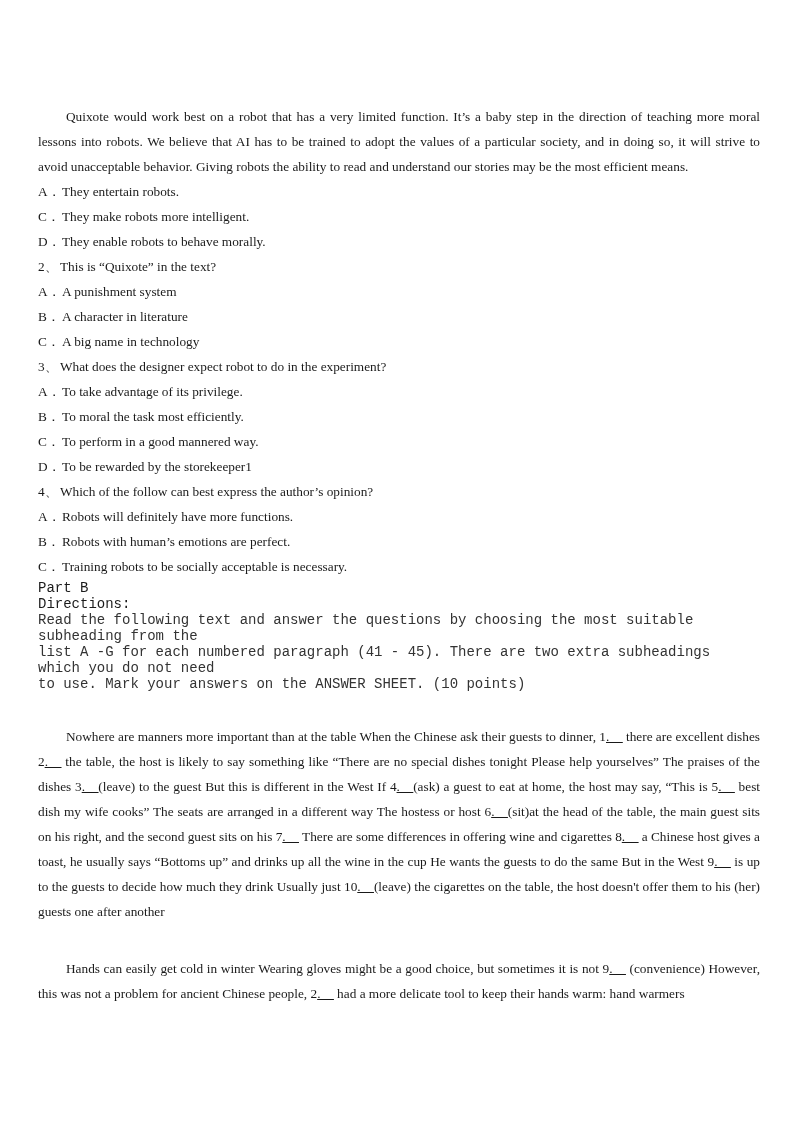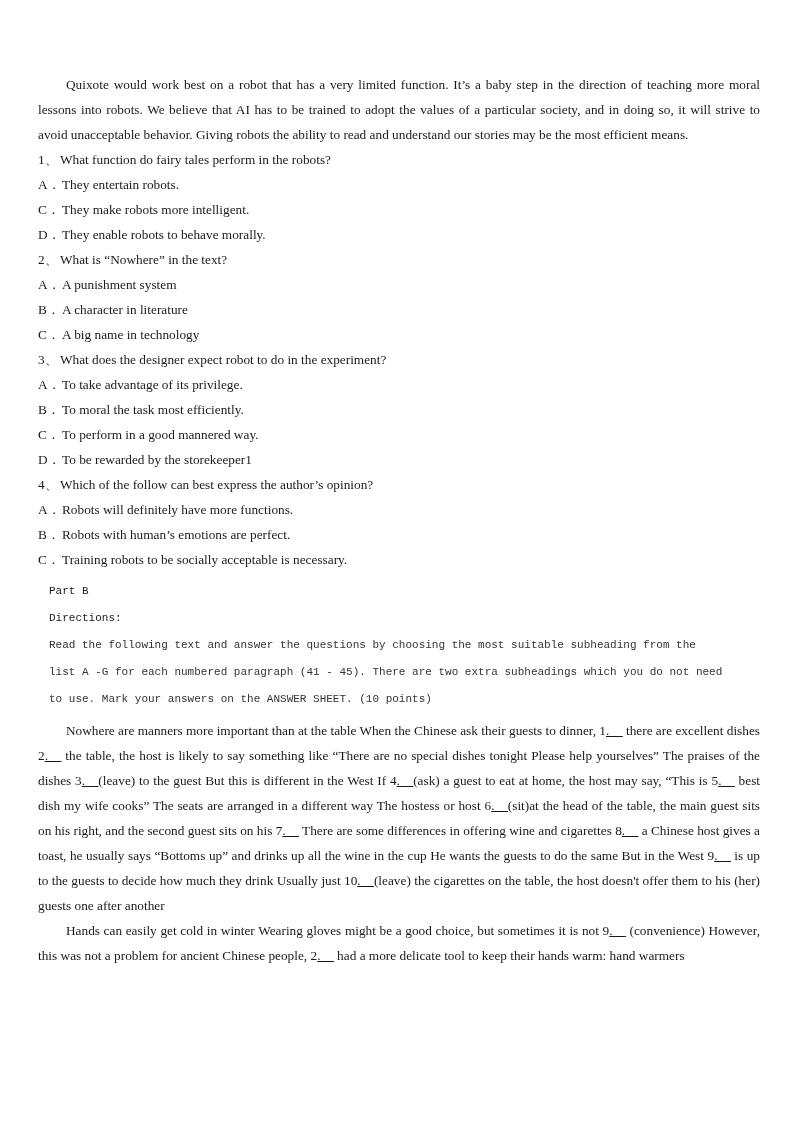--- a/index.html
+++ b/index.html
@@ -2,45 +2,44 @@
 <html><head>
 <meta charset="utf-8">
 <style>
   html, body { margin: 0; padding: 0; background: #ffffff; }
   body { width: 794px; height: 1123px; position: relative; overflow: hidden; }
   .page {
     position: absolute; left: 38px; top: 72px; width: 722px;
     font-family: "Liberation Serif", serif; font-size: 13.3px; color: #1a1a1a;
   }
   .para { line-height: 25px; margin: 0; text-align: justify; }
-  .indent { text-indent: 28px; }
+  .indent { text-indent: 28px; margin-top: 32px; }
   .line { line-height: 25px; margin: 0; white-space: nowrap; }
   .num { margin-right: 2px; }
   .opt-letter { display: inline-block; width: 24px; }
   .mono {
-    font-family: "Liberation Mono", monospace; font-size: 11px;
-    line-height: 16px; margin: 11px; color: #333333;
+    font-family: "Liberation Mono", monospace; font-size: 14px;
+    line-height: 16px; margin: 0; color: #333333;
   }
   .mono.head { color: #1a1a1a; }
   .blank { text-decoration: underline; white-space: pre; }
   .sec-gap { margin-top: 1px; }
 </style>
 </head>
 <body>
 
 <div class="page">
 
   <p class="para indent">Quixote would work best on a robot that has a very limited function. It’s a baby step in the direction of teaching more moral lessons into robots. We believe that AI has to be trained to adopt the values of a particular society, and in doing so, it will strive to avoid unacceptable behavior. Giving robots the ability to read and understand our stories may be the most efficient means.</p>
 
   <div id="questions">
-      <p class="line"><span class="num">1、</span><span>What function do fairy tales perform in the robots?</span></p>
       <p class="line"><span class="opt-letter">A．</span><span>They entertain robots.</span></p>
       <p class="line"><span class="opt-letter">C．</span><span>They make robots more intelligent.</span></p>
       <p class="line"><span class="opt-letter">D．</span><span>They enable robots to behave morally.</span></p>
-      <p class="line"><span class="num">2、</span><span>What is “Nowhere” in the text?</span></p>
+      <p class="line"><span class="num">2、</span><span>This is “Quixote” in the text?</span></p>
       <p class="line"><span class="opt-letter">A．</span><span>A punishment system</span></p>
       <p class="line"><span class="opt-letter">B．</span><span>A character in literature</span></p>
       <p class="line"><span class="opt-letter">C．</span><span>A big name in technology</span></p>
       <p class="line"><span class="num">3、</span><span>What does the designer expect robot to do in the experiment?</span></p>
       <p class="line"><span class="opt-letter">A．</span><span>To take advantage of its privilege.</span></p>
       <p class="line"><span class="opt-letter">B．</span><span>To moral the task most efficiently.</span></p>
       <p class="line"><span class="opt-letter">C．</span><span>To perform in a good mannered way.</span></p>
       <p class="line"><span class="opt-letter">D．</span><span>To be rewarded by the storekeeper1</span></p>
       <p class="line"><span class="num">4、</span><span>Which of the follow can best express the author’s opinion?</span></p>
       <p class="line"><span class="opt-letter">A．</span><span>Robots will definitely have more functions.</span></p>

